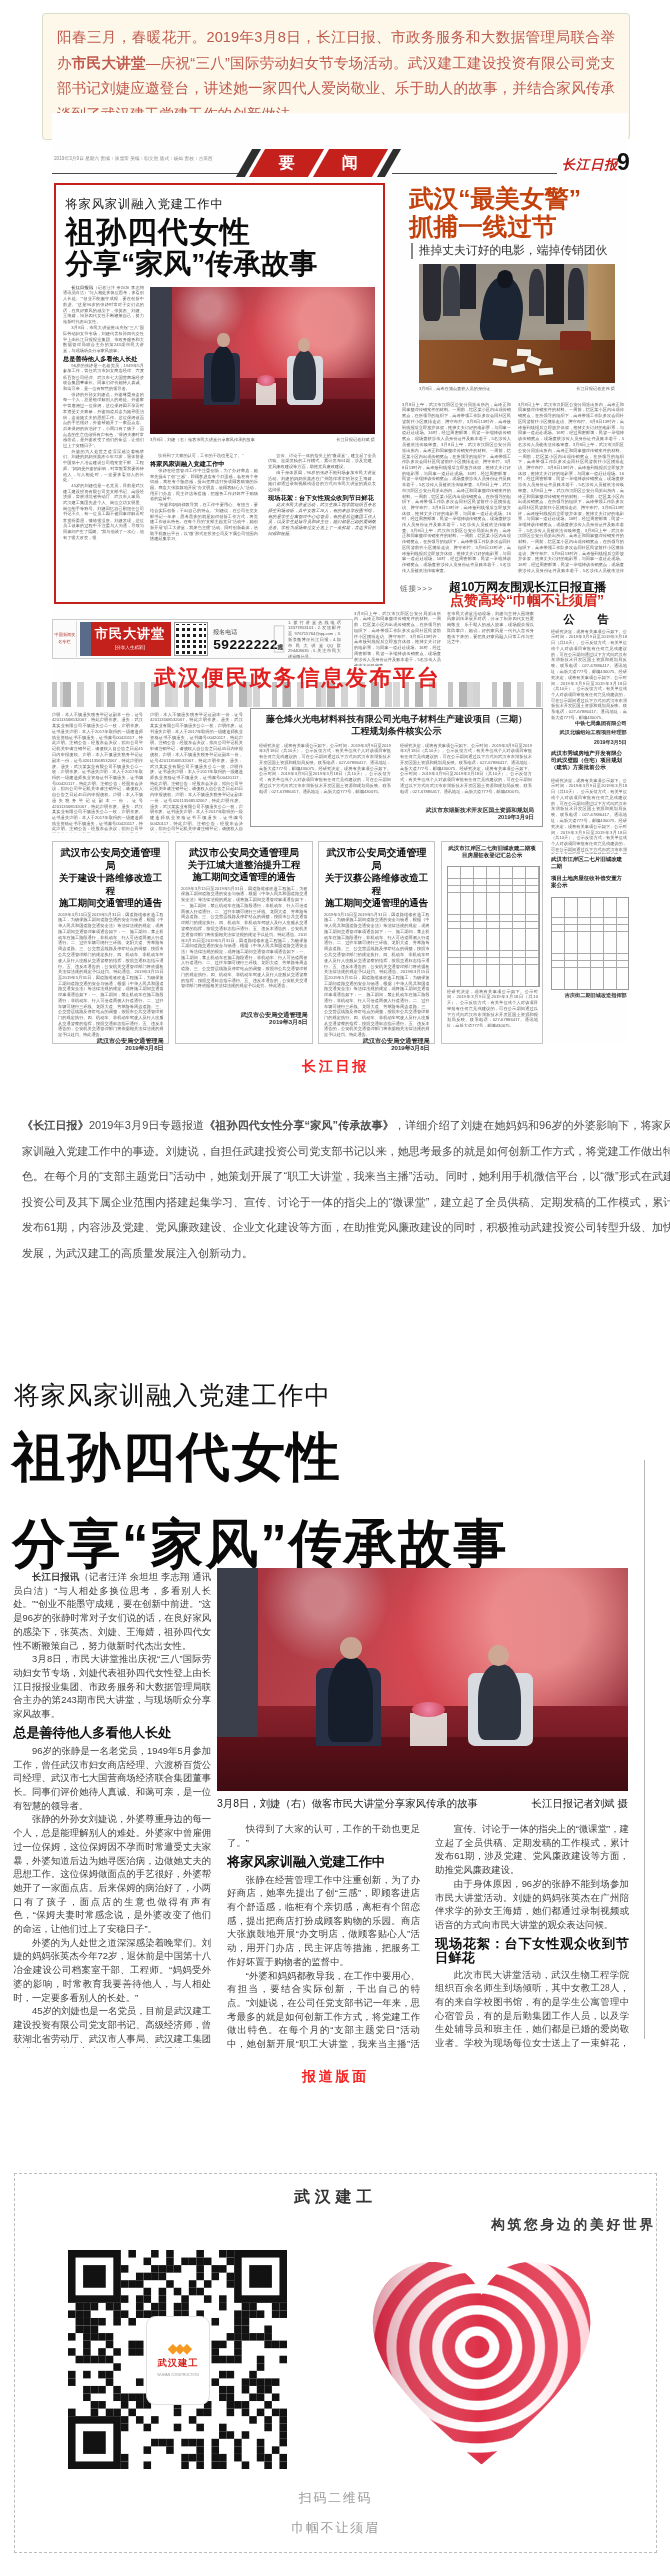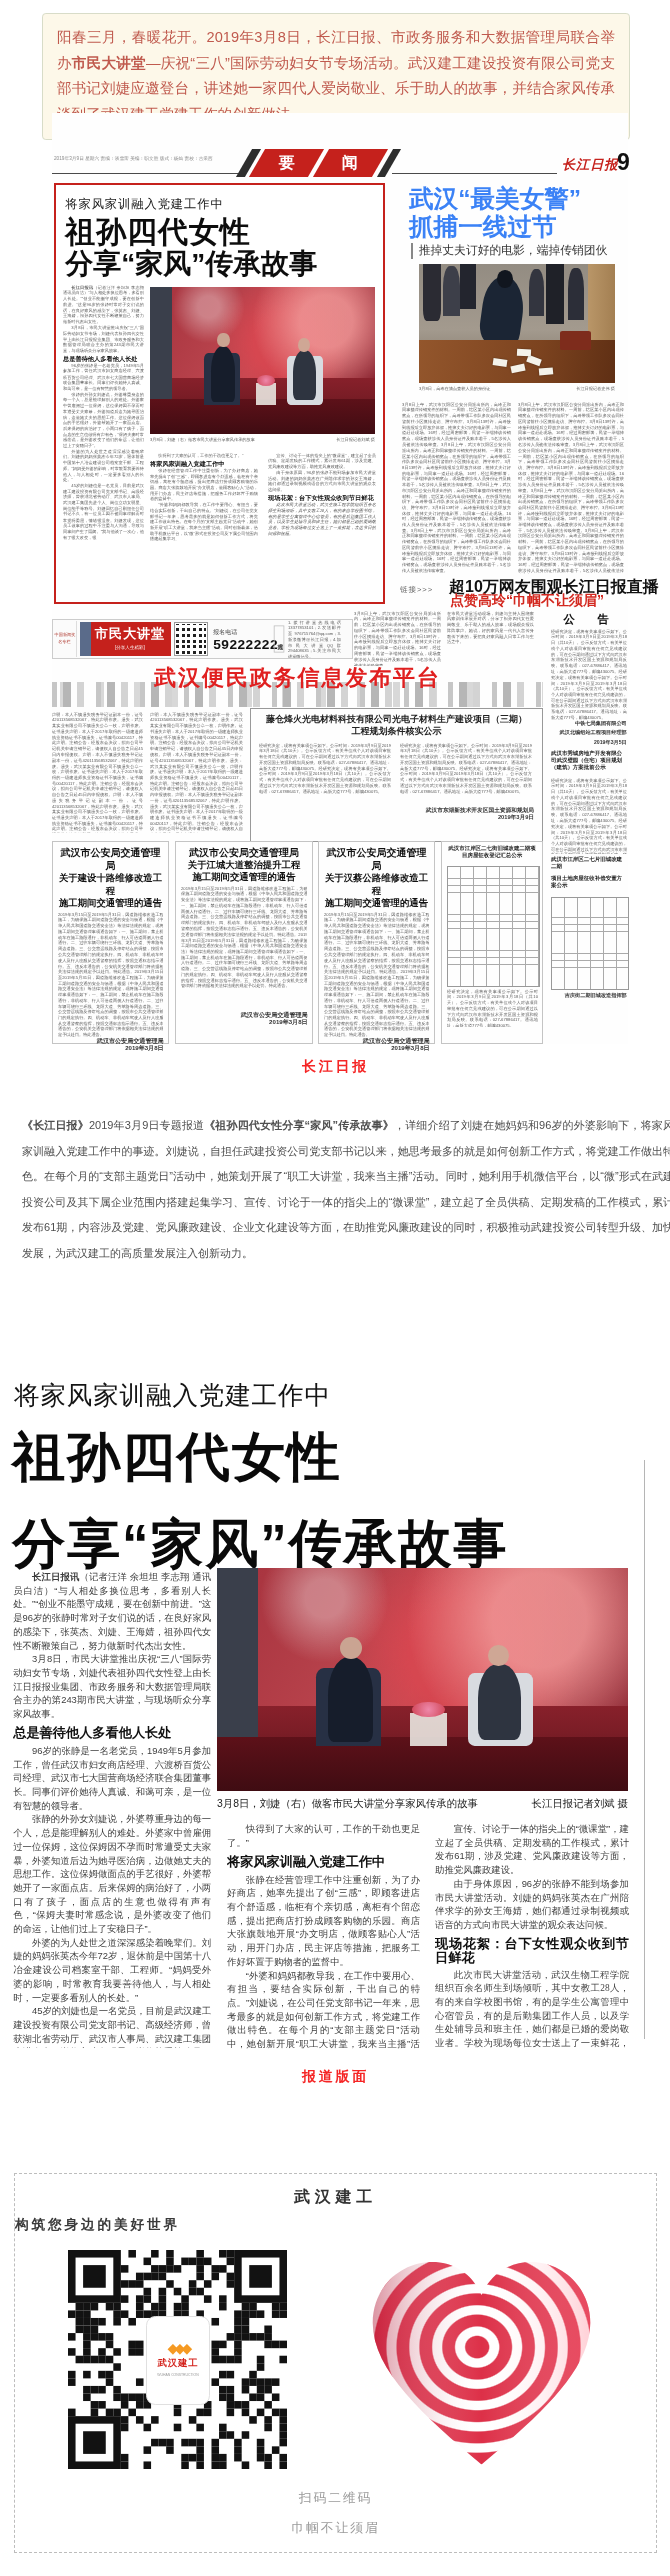--- a/index.html
+++ b/index.html
@@ -69,29 +69,29 @@
   .po-f4{left:56%;top:4%;width:8%;height:40%;background:#33353f;border-radius:40% 40% 0 0;}
   .po-f5{left:65%;top:0;width:9%;height:50%;background:#1f2128;}
   .po-f6{left:76%;top:3%;width:8%;height:44%;background:#2c2e38;border-radius:40% 40% 0 0;}
   .po-officer{left:32%;top:10%;width:21%;height:58%;background:#1b2534;border-radius:45% 55% 20% 30%;transform:rotate(8deg);}
   .po-ohead{left:40%;top:5%;width:8%;height:15%;background:#11161f;border-radius:50%;}
   .po-table{left:0;bottom:0;width:100%;height:36%;background:linear-gradient(100deg,#93562c,#7c431f 60%,#5f2f14);}
   .po-chair{left:72%;bottom:28%;width:16%;height:16%;background:#7e2c1c;border-radius:8%;}
   .po-paper{background:#f4f2ea;width:7%;height:6%;box-shadow:0 0 1.9px rgba(0,0,0,.4);}
 
   
-  .pr-t{left:357px;top:72px;font-size:24.6px;font-weight:900;color:#3b82f6;line-height:28px;}
+  .pr-t{left:357px;top:72px;font-size:24.6px;font-weight:900;color:#c2410c;line-height:28px;}
   .pr-sub{left:359px;top:130px;font-size:11.8px;color:#333;border-left:2.8px solid #888;padding-left:5.7px;}
   .pr-photo{left:367px;top:151px;width:196px;height:119px;}
   .pr-cap{left:367px;top:273px;width:196px;height:11.3px;}
   .pr-colA{left:350px;top:289px;width:109px;height:172px;}
   .pr-colB{left:466px;top:289px;width:106px;height:172px;}
   .pr-link{left:348px;top:464px;width:224px;white-space:nowrap;}
   .pr-link .lk{font-size:7.6px;color:#666;letter-spacing:0.9px;margin-right:16px;}
-  .pr-link .lt{font-size:16px;font-weight:bold;color:#111;}
+  .pr-link .lt{font-size:12px;font-weight:bold;color:#111;}
   .pr-link2{left:376px;top:479px;width:198px;text-align:center;font-size:14px;font-weight:900;color:#d3281f;}
   .pr-colA2{left:302px;top:498px;width:87px;height:55px;}
   .pr-colB2{left:395px;top:498px;width:87px;height:55px;}
 
   
   .np-gonggao{left:499px;top:499px;width:76px;height:432px;}
   .gg-h{font-size:11.3px;font-weight:bold;color:#111;text-align:center;letter-spacing:5.7px;margin-bottom:1.9px;}
   .gg-org{font-size:7.6px;transform:scale(.68);transform-origin:100% 0;width:147%;margin-left:-47%;text-align:right;font-weight:bold;color:#333;line-height:9.4px;}
   .gg-t2{font-size:7.6px;transform:scale(.72);transform-origin:0 0;width:139%;font-weight:bold;color:#222;line-height:9.4px;margin-top:1.9px;}
   .mini-table{border:0.9px solid #999;background-image:
@@ -116,21 +116,21 @@
 
   
   .skyline{left:0;top:569px;width:491px;height:24.6px;opacity:.8;background-image:
      repeating-linear-gradient(90deg,#b9b9b9 0 4.7px,rgba(0,0,0,0) 4.7px 11.3px,#a5a5a5 11.3px 19px,rgba(0,0,0,0) 19px 24.6px,#c9c9c9 24.6px 32px,rgba(0,0,0,0) 32px 44px),
      repeating-linear-gradient(90deg,rgba(0,0,0,0) 0 8.5px,#cfcfcf 8.5px 15px,rgba(0,0,0,0) 15px 37px);}
   .civic-t{left:0;top:550px;width:491px;text-align:center;font-size:22px;font-weight:900;color:#e02020;letter-spacing:1.9px;}
 
   
   .np-adsA{left:0;top:599px;width:91px;height:121px;}
   .np-adsB{left:98px;top:599px;width:93px;height:121px;}
-  .np-cbox{left:198px;top:595px;width:293px;height:134px;border:0.9px solid #999;box-sizing:border-box;}
+  .np-cbox{left:198px;top:595px;width:293px;height:119px;border:0.9px solid #999;box-sizing:border-box;}
   .cb-t{font-size:9px;font-weight:bold;color:#222;text-align:center;margin-top:3.8px;line-height:12.3px;padding:0 5.7px;}
   .cb-c1{left:7.6px;top:34px;width:132px;height:62px;}
   .cb-c2{left:149px;top:34px;width:132px;height:62px;}
   .cb-foot{left:0;top:98px;width:283px;text-align:right;font-size:7.6px;transform:scale(.75);transform-origin:100% 0;font-weight:bold;color:#333;line-height:9.4px;}
   .np-notice{top:728px;height:203px;border:0.9px solid #c4c4c4;box-sizing:border-box;padding:3.8px 4.7px;}
   .nt-org{font-size:10px;font-weight:bold;color:#111;text-align:center;line-height:13.2px;}
   .nt-l{font-size:9.4px;font-weight:bold;color:#111;text-align:center;line-height:12.3px;}
   .nt-text{position:relative;width:100%;height:125px;margin-top:2.8px;}
   .nt-foot{text-align:right;font-size:7.6px;transform:scale(.8);transform-origin:100% 0;color:#333;font-weight:bold;line-height:9.4px;}
   .n4-t{font-size:7.6px;transform:scale(.72);transform-origin:0 0;width:138%;font-weight:bold;color:#222;line-height:8.5px;text-align:center;}
@@ -150,21 +150,21 @@
   .ba-c1{left:13.2px;top:200px;width:198px;height:478px;}
   .ba-photo{left:217px;top:198px;width:411px;height:223px;}
   .ba-cap{left:217px;top:427px;width:411px;display:flex;justify-content:space-between;font-size:10.4px;color:#222;}
   .ba-c2{left:227px;top:452px;width:193px;height:227px;}
   .ba-c3{left:435px;top:452px;width:194px;height:227px;}
   .ba-vline{left:644px;top:90px;width:0.9px;height:579px;background:#b5b5b5;}
 
   
   .foot{left:14px;top:2173px;width:643px;height:380px;border:1.9px dashed #bdbdbd;box-sizing:border-box;}
   .ft-brand{top:13.2px;width:100%;text-align:center;font-size:16px;font-weight:bold;color:#333;letter-spacing:4.7px;}
-  .ft-slogan{top:42px;width:100%;text-align:left;font-size:13.7px;font-weight:bold;color:#3a3a3a;letter-spacing:2.8px;}
+  .ft-slogan{top:42px;width:100%;text-align:right;font-size:13.7px;font-weight:bold;color:#3a3a3a;letter-spacing:2.8px;}
   .ft-qr{left:53px;top:76px;width:219px;height:219px;}
   .qr-logo{left:78px;top:66px;width:62px;height:87px;background:#fff;border:0.9px solid #e0e0e0;border-radius:9.4px;
            display:flex;flex-direction:column;align-items:center;justify-content:center;}
   .qr-dia{color:#f59a23;font-size:14px;letter-spacing:-3.8px;line-height:13.2px;}
   .qr-cn{color:#d4251e;font-weight:bold;font-size:9.4px;letter-spacing:0.9px;margin-top:1.9px;}
   .qr-en{color:#999;font-size:7.6px;transform:scale(.45);white-space:nowrap;}
   .ft-heart{left:340px;top:70px;width:253px;height:236px;}
   .ft-cap1{top:316px;width:100%;text-align:center;color:#9b9b9b;font-size:12.8px;letter-spacing:1.9px;}
   .ft-cap2{top:346px;width:100%;text-align:center;color:#9b9b9b;font-size:12.8px;letter-spacing:1.9px;}
 </style>

